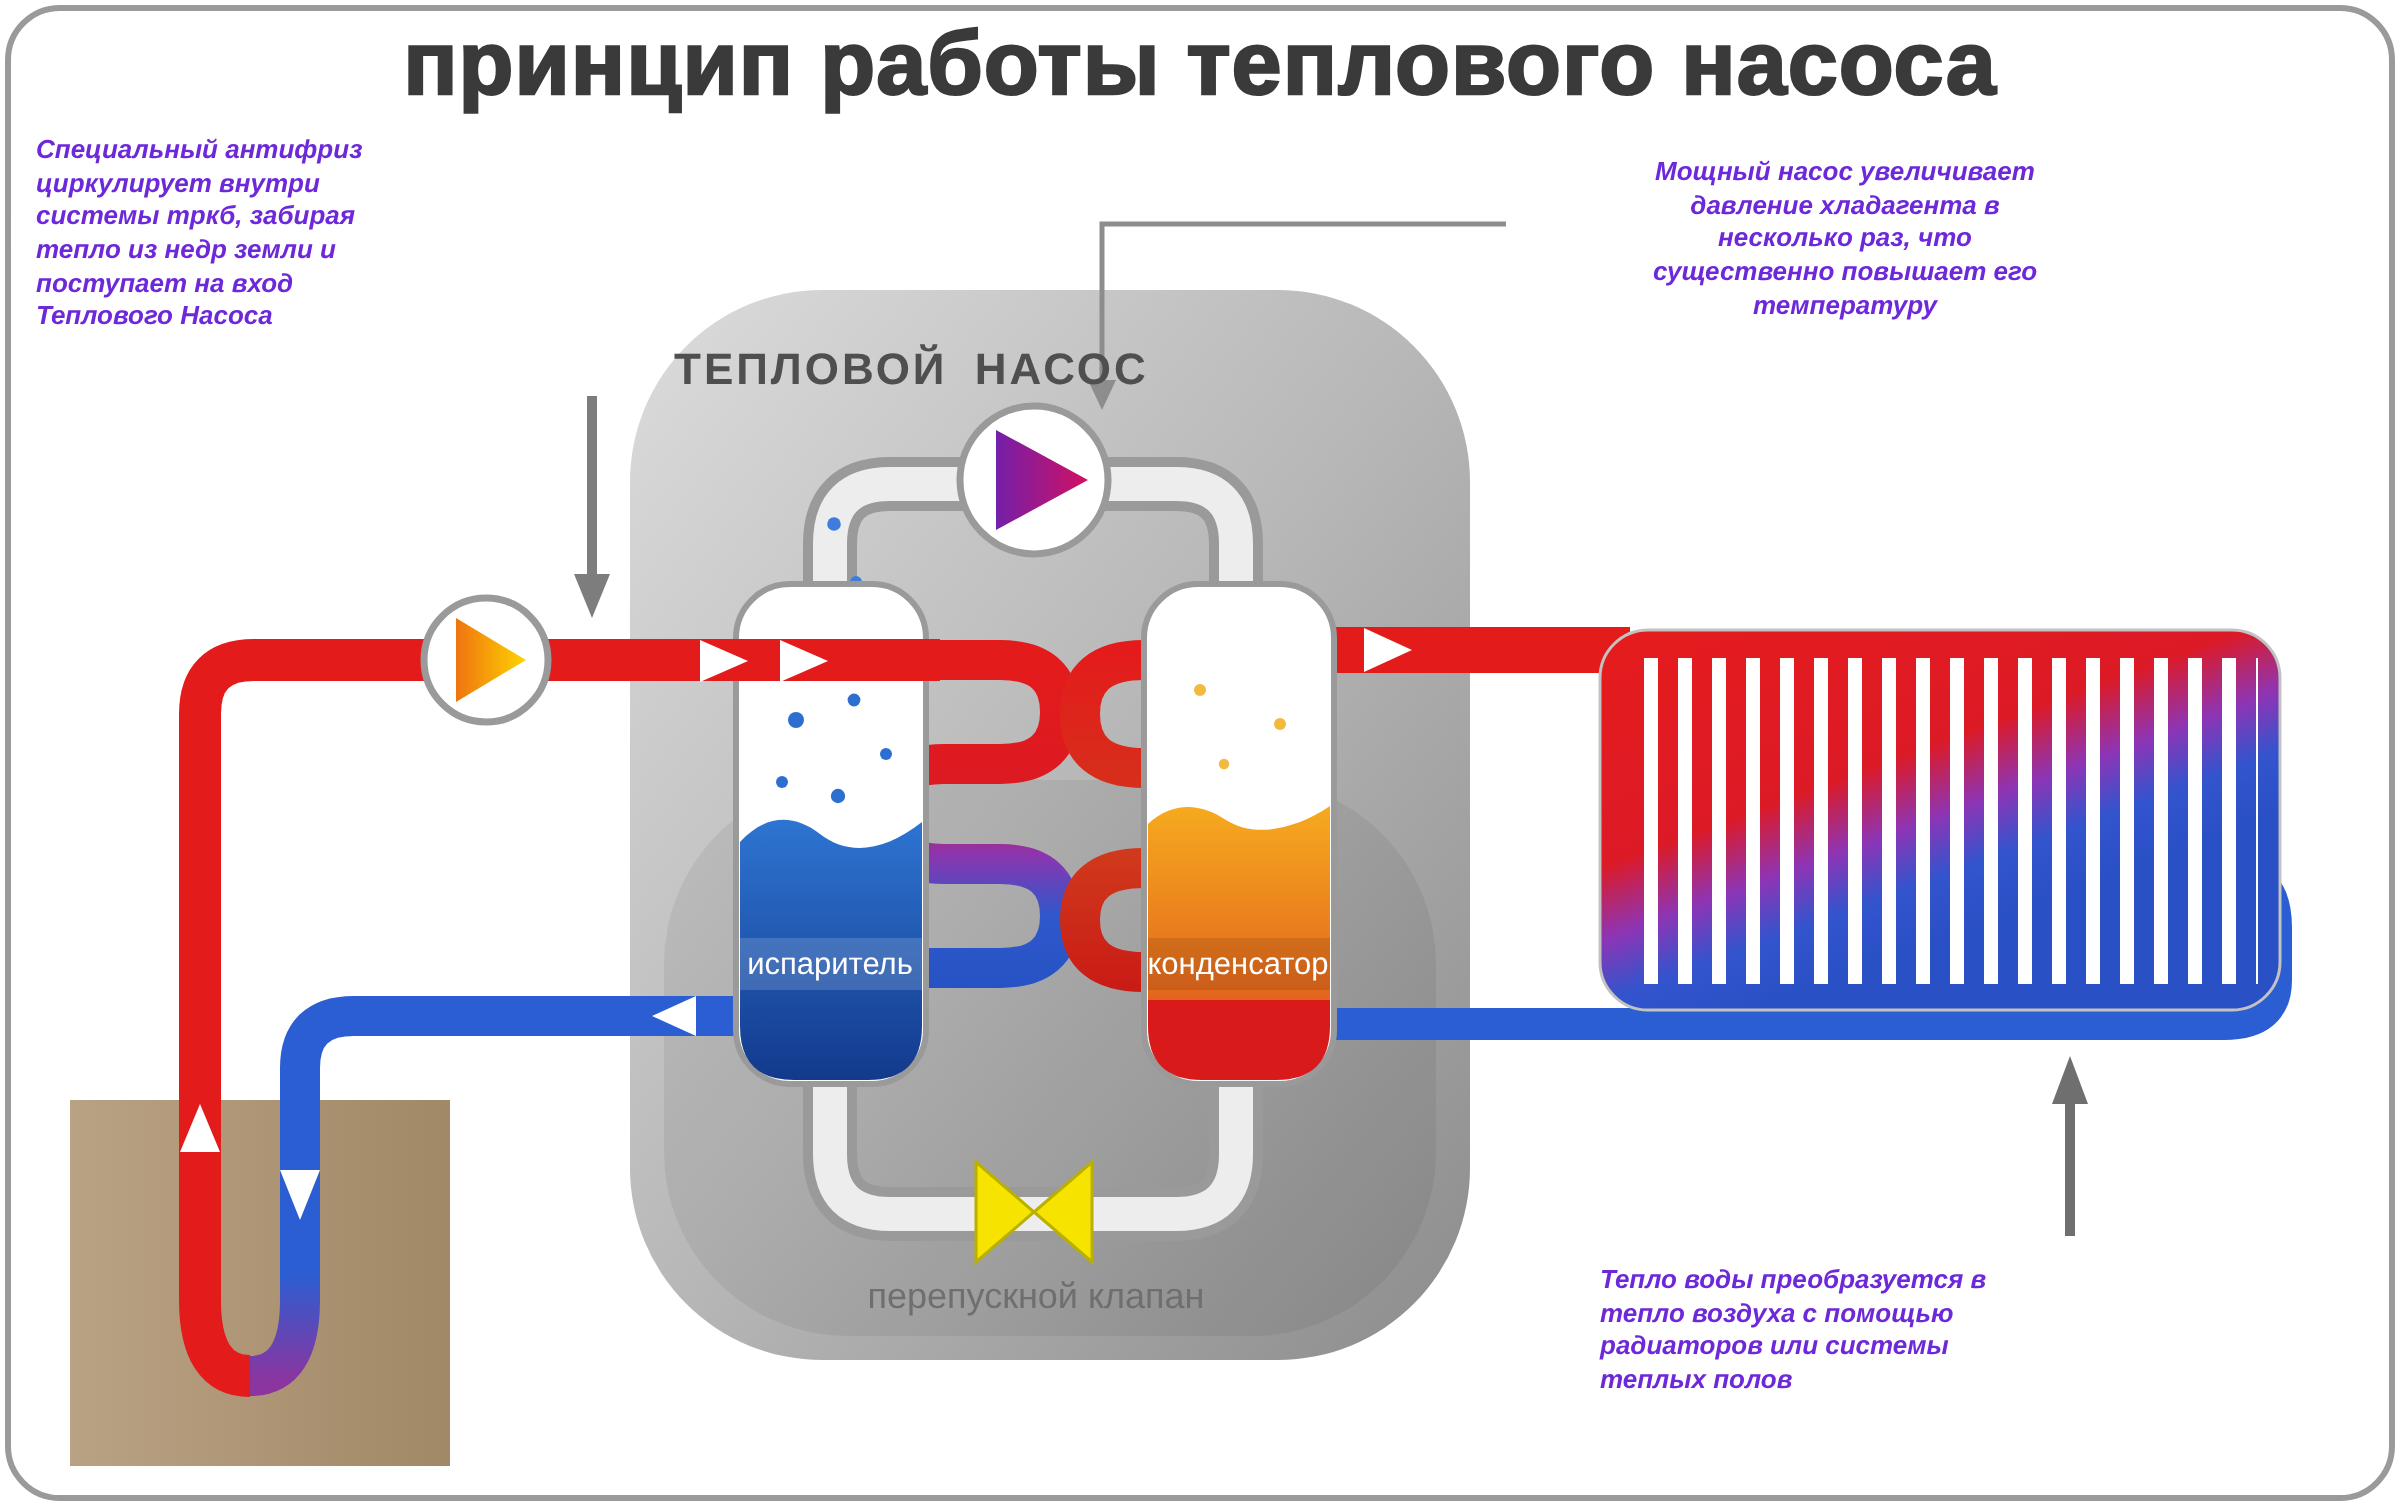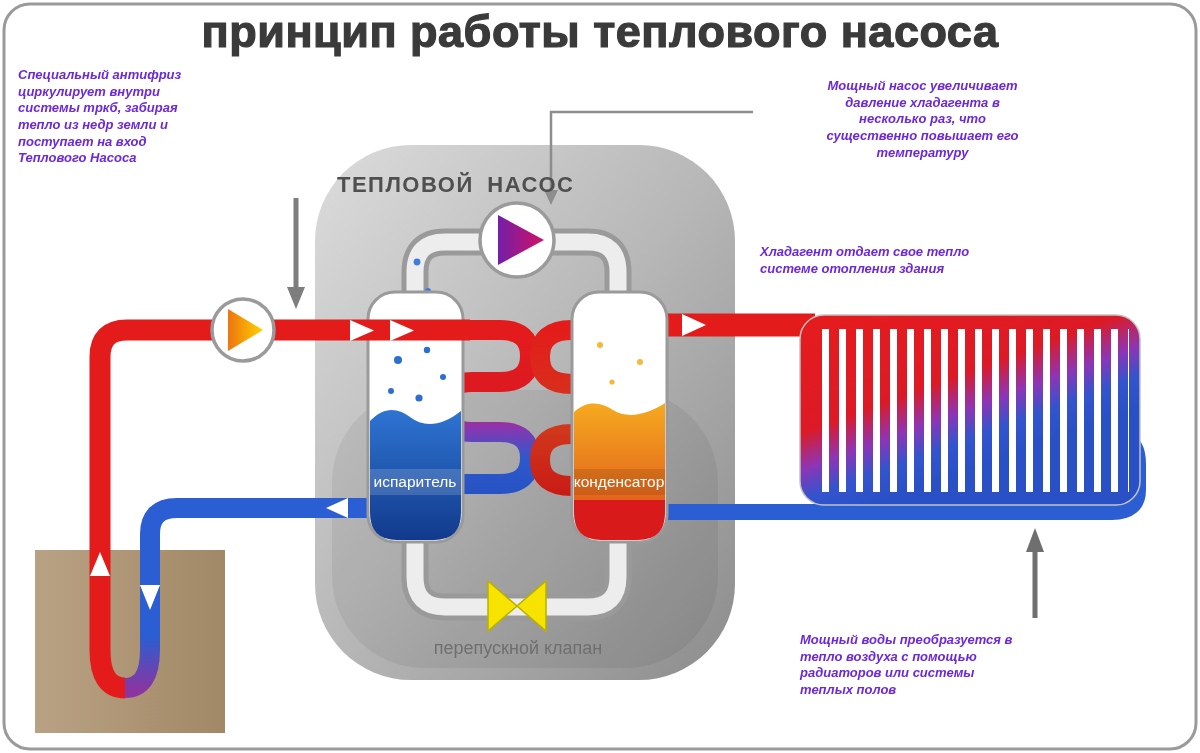--- a/index.html
+++ b/index.html
@@ -188,20 +188,18 @@
 циркулирует внутри
 системы тркб, забирая
 тепло из недр земли и
 поступает на вход
 Теплового Насоса</div>
   <div class="note note-tr">Мощный насос увеличивает
 давление хладагента в
 несколько раз, что
 существенно повышает его
 температуру</div>
-  <div class="note note-mr">Хладагент отдает свое тепло
-системе отопления здания</div>
-  <div class="note note-br">Мощный воды преобразуется в
+  <div class="note note-br">Тепло воды преобразуется в
 тепло воздуха  с помощью
 радиаторов или системы
 теплых полов</div>
 
 </div>
 
 </body></html>

